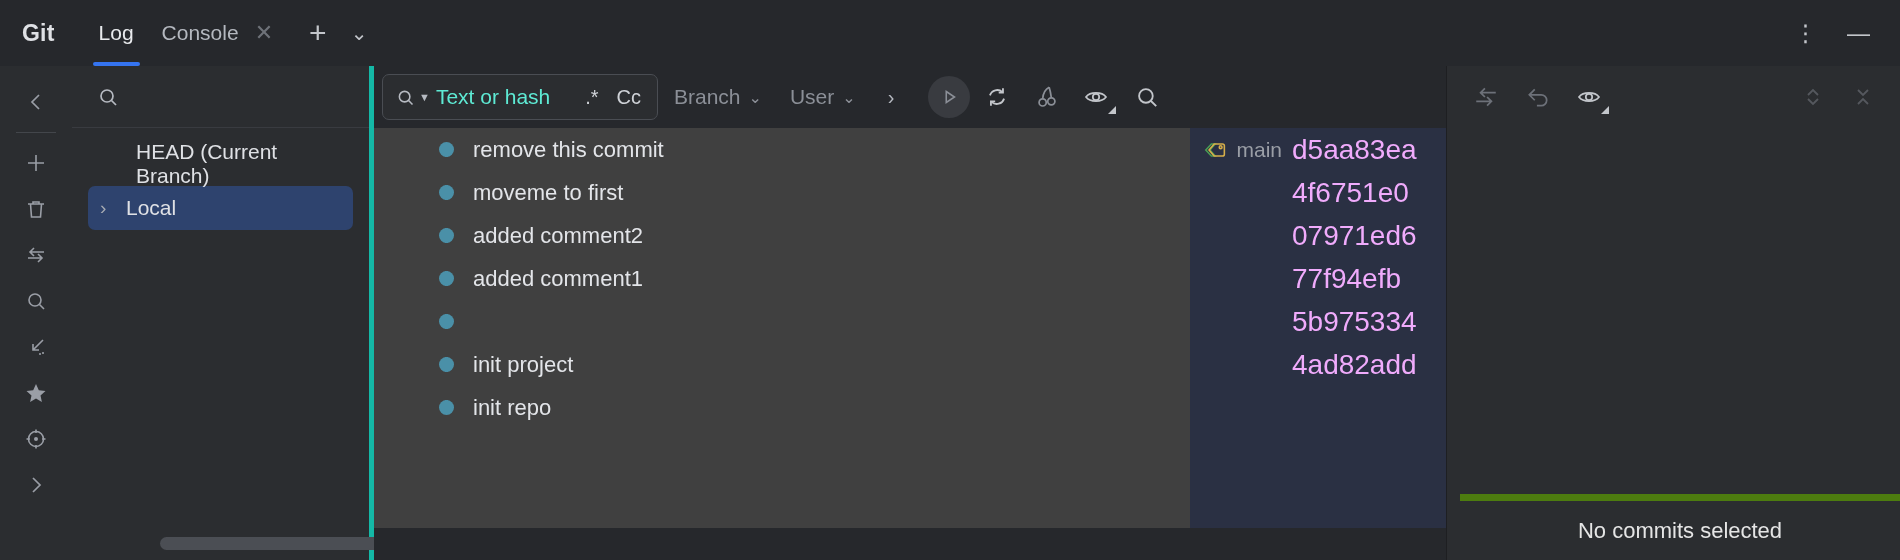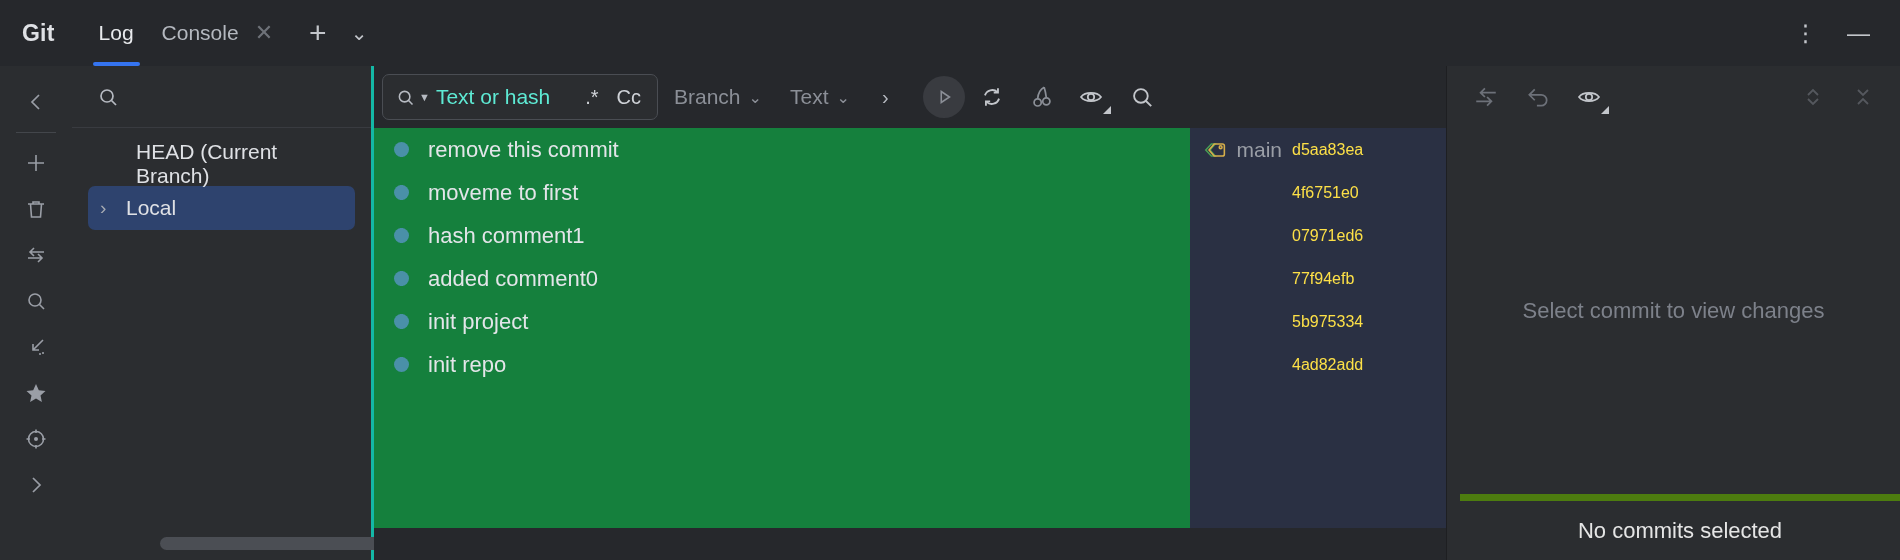--- a/index.html
+++ b/index.html
@@ -45,21 +45,21 @@
   .leftrail .rail-ic {
     width: 44px; height: 44px; margin-bottom: 2px;
     display: flex; align-items: center; justify-content: center;
     color: #9a9ea6;
   }
   .rail-div { width: 40px; height: 1px; background: #43464b; margin: 6px 0 8px 0; }
 
   
   .branchpanel {
     position: absolute; left: 72px; top: 66px; width: 302px; height: 494px;
-    background: #2b2d30; border-right: 3px solid #14b8a6;
+    background: #2b2d30; border-right: 5px solid #14b8a6;
   }
   .branch-search {
     height: 62px; border-bottom: 1px solid #393b40;
     display: flex; align-items: center; padding-left: 24px;
   }
   .branch-search .sicon { color: #b6bac1; }
   .tree { padding-top: 14px; }
   .tree-row {
     height: 44px; display: flex; align-items: center;
     margin: 0 16px 0 16px; border-radius: 7px; padding-left: 12px;
@@ -98,41 +98,41 @@
   .morechev { color: #b6bac1; font-size: 20px; padding: 0 16px; }
   .tbic { width: 46px; height: 46px; display: flex; align-items: center; justify-content: center; color: #c3c6cb; position: relative;}
   .tbic.circlebg { background: #393b40; border-radius: 50%; width: 42px; height: 42px; color: #8b8f97; }
   .tb-gap { width: 10px; }
 
   
   .commitlist {
     position: absolute; left: 0; top: 62px; width: 816px; height: 400px;
     background: #26282c;
   }
-  .commitlist-inner { position: absolute; inset: 0; background: #15803d; }
+  .commitlist-inner { position: absolute; inset: 0; background: #404040; padding-left: 45px; }
   .crow {
     position: relative; height: 43px; display: flex; align-items: center;
     color: #e3e5e9; font-size: 22px;
   }
   .graphcell { width: 54px; display: flex; justify-content: center; position: relative; }
   .gnode { width: 15px; height: 15px; border-radius: 50%; background: #4a90a8; z-index: 2; }
   .gline { position: absolute; left: 50%; margin-left: -1.5px; width: 3px; background: #4a90a8; top: 0; bottom: 0; z-index: 1;}
   .gline.first { top: 50%; }
   .gline.last { bottom: 50%; }
   .subject { flex: 1; }
 
   
   .metacol {
     position: absolute; left: 816px; top: 62px; width: 256px; height: 400px;
     background: #2a3043;
   }
   .mrow { height: 43px; display: flex; align-items: center; justify-content: flex-end;
           padding-right: 26px; gap: 10px; color: #cdd0d5; font-size: 22px; }
   .reflabel { display: flex; align-items: center; gap: 7px; color: #9a9ea6; font-size: 21px; }
-  .hash { color: #fde047; font-size: 16px; min-width: 128px; text-align: left; }
+  .hash { color: #f0abfc; font-size: 28px; min-width: 128px; text-align: left; }
 
   
   .rightpanel {
     position: absolute; left: 1446px; top: 66px; width: 454px; height: 494px;
     background: #2b2d30; border-left: 1px solid #1e1f22;
   }
   .rp-toolbar { height: 62px; display: flex; align-items: center; padding-left: 16px; gap: 6px; }
   .rp-ic { width: 46px; height: 46px; display: flex; align-items: center; justify-content: center; color: #c3c6cb; position: relative;}
   .rp-ic.dim { color: #6d7179; }
   .rp-right { margin-left: auto; display: flex; gap: 4px; padding-right: 14px; }
@@ -270,21 +270,21 @@
         <span class="tgl">.*</span>
         <span class="tgl">Cc</span>
       </div>
 
       <div class="filterbtn">
         <span>Branch</span>
         <span class="chev">⌄</span>
       </div>
 
       <div class="filterbtn">
-        <span>Text</span>
+        <span>User</span>
         <span class="chev">⌄</span>
       </div>
 
       <div class="morechev">›</div>
       <div class="tb-gap"></div>
 
       <div class="tbic circlebg">
         <svg width="22" height="22" viewBox="0 0 24 24" fill="none" stroke="currentColor" stroke-width="1.7">
             <path d="M9 6 L18 12 L9 18 Z"></path>
           </svg>
@@ -333,28 +333,34 @@
             <div class="gline"></div>
             <div class="gnode"></div>
           </div>
           <div class="subject">moveme to first</div>
         </div>
         <div class="crow">
           <div class="graphcell">
             <div class="gline"></div>
             <div class="gnode"></div>
           </div>
-          <div class="subject">hash comment1</div>
+          <div class="subject">added comment2</div>
         </div>
         <div class="crow">
           <div class="graphcell">
             <div class="gline"></div>
             <div class="gnode"></div>
           </div>
-          <div class="subject">added comment0</div>
+          <div class="subject">added comment1</div>
+        </div>
+        <div class="crow">
+          <div class="graphcell">
+            <div class="gline"></div>
+            <div class="gnode"></div>
+          </div>
         </div>
         <div class="crow">
           <div class="graphcell">
             <div class="gline"></div>
             <div class="gnode"></div>
           </div>
           <div class="subject">init project</div>
         </div>
         <div class="crow">
           <div class="graphcell">
@@ -428,17 +434,16 @@
         </div>
         <div class="rp-ic">
           <svg width="24" height="24" viewBox="0 0 24 24" fill="none" stroke="currentColor" stroke-width="1.8">
             <path d="M7 5 L12 10 L17 5"></path>
               <path d="M7 19 L12 14 L17 19"></path>
           </svg>
         </div>
       </div>
     </div>
 
-    <div class="rp-body">Select commit to view changes</div>
     <div class="rp-footer">No commits selected</div>
   </div>
 
 </div>
 
 </body></html>

